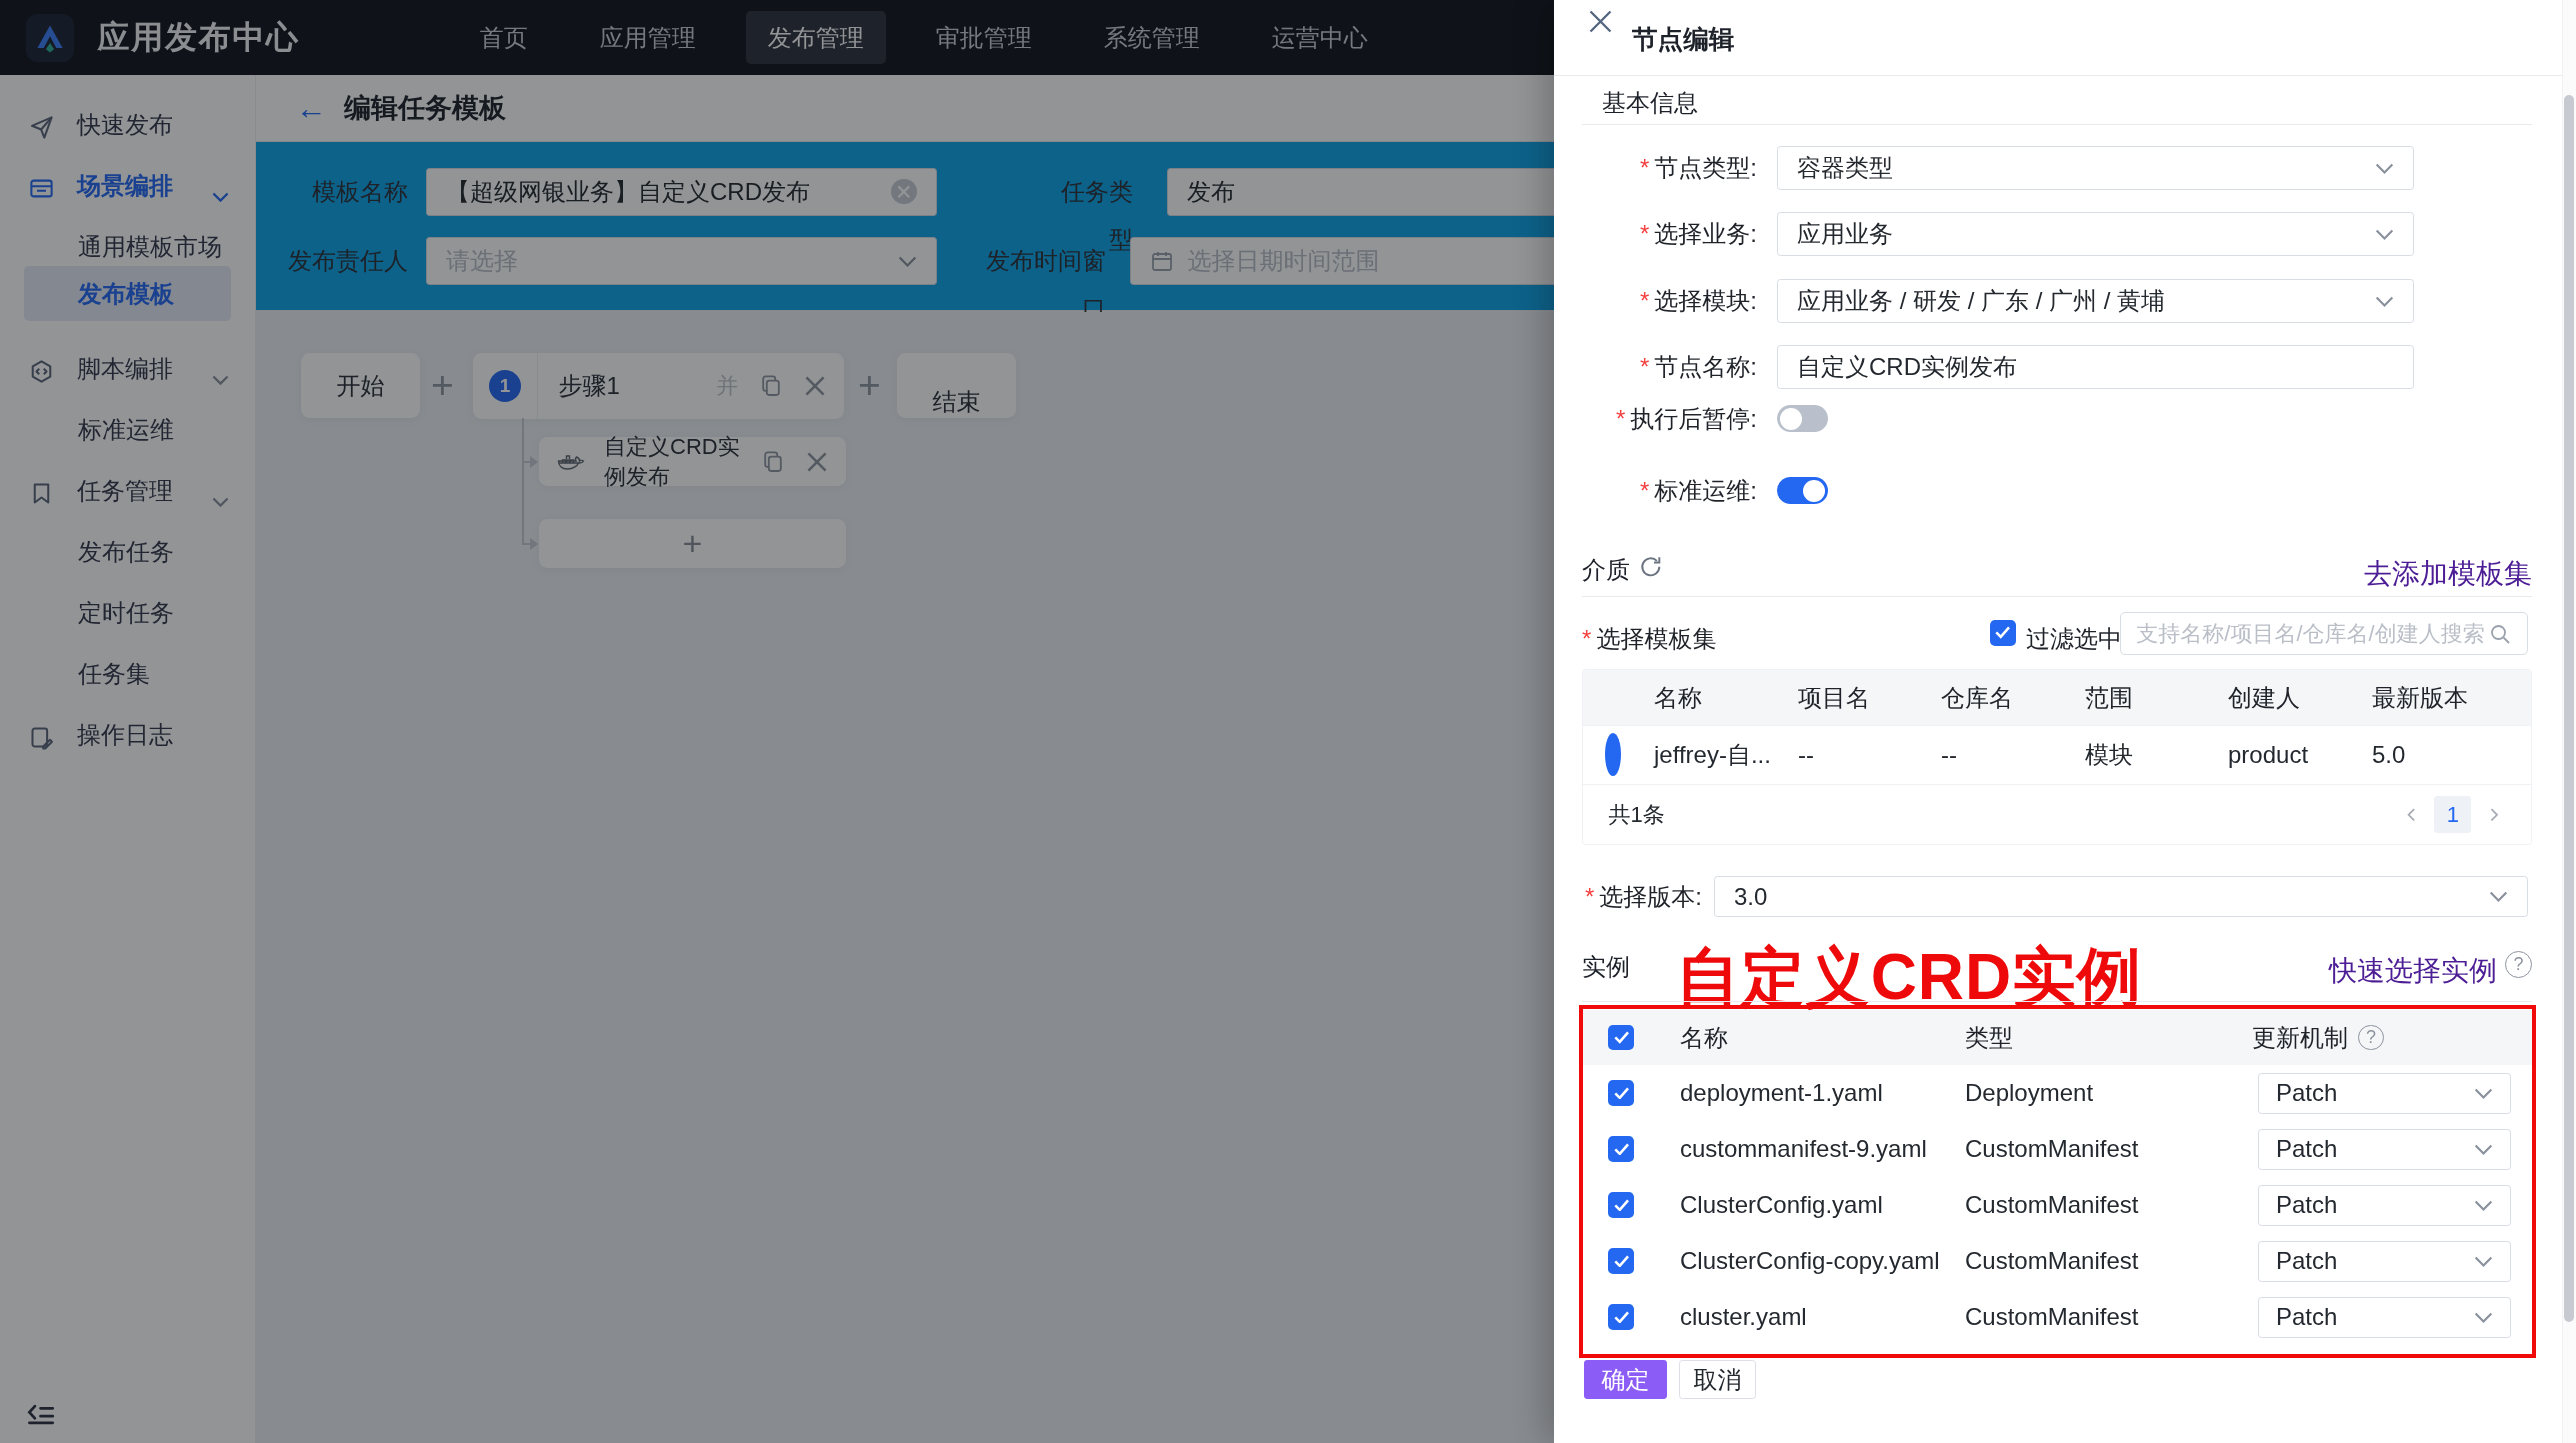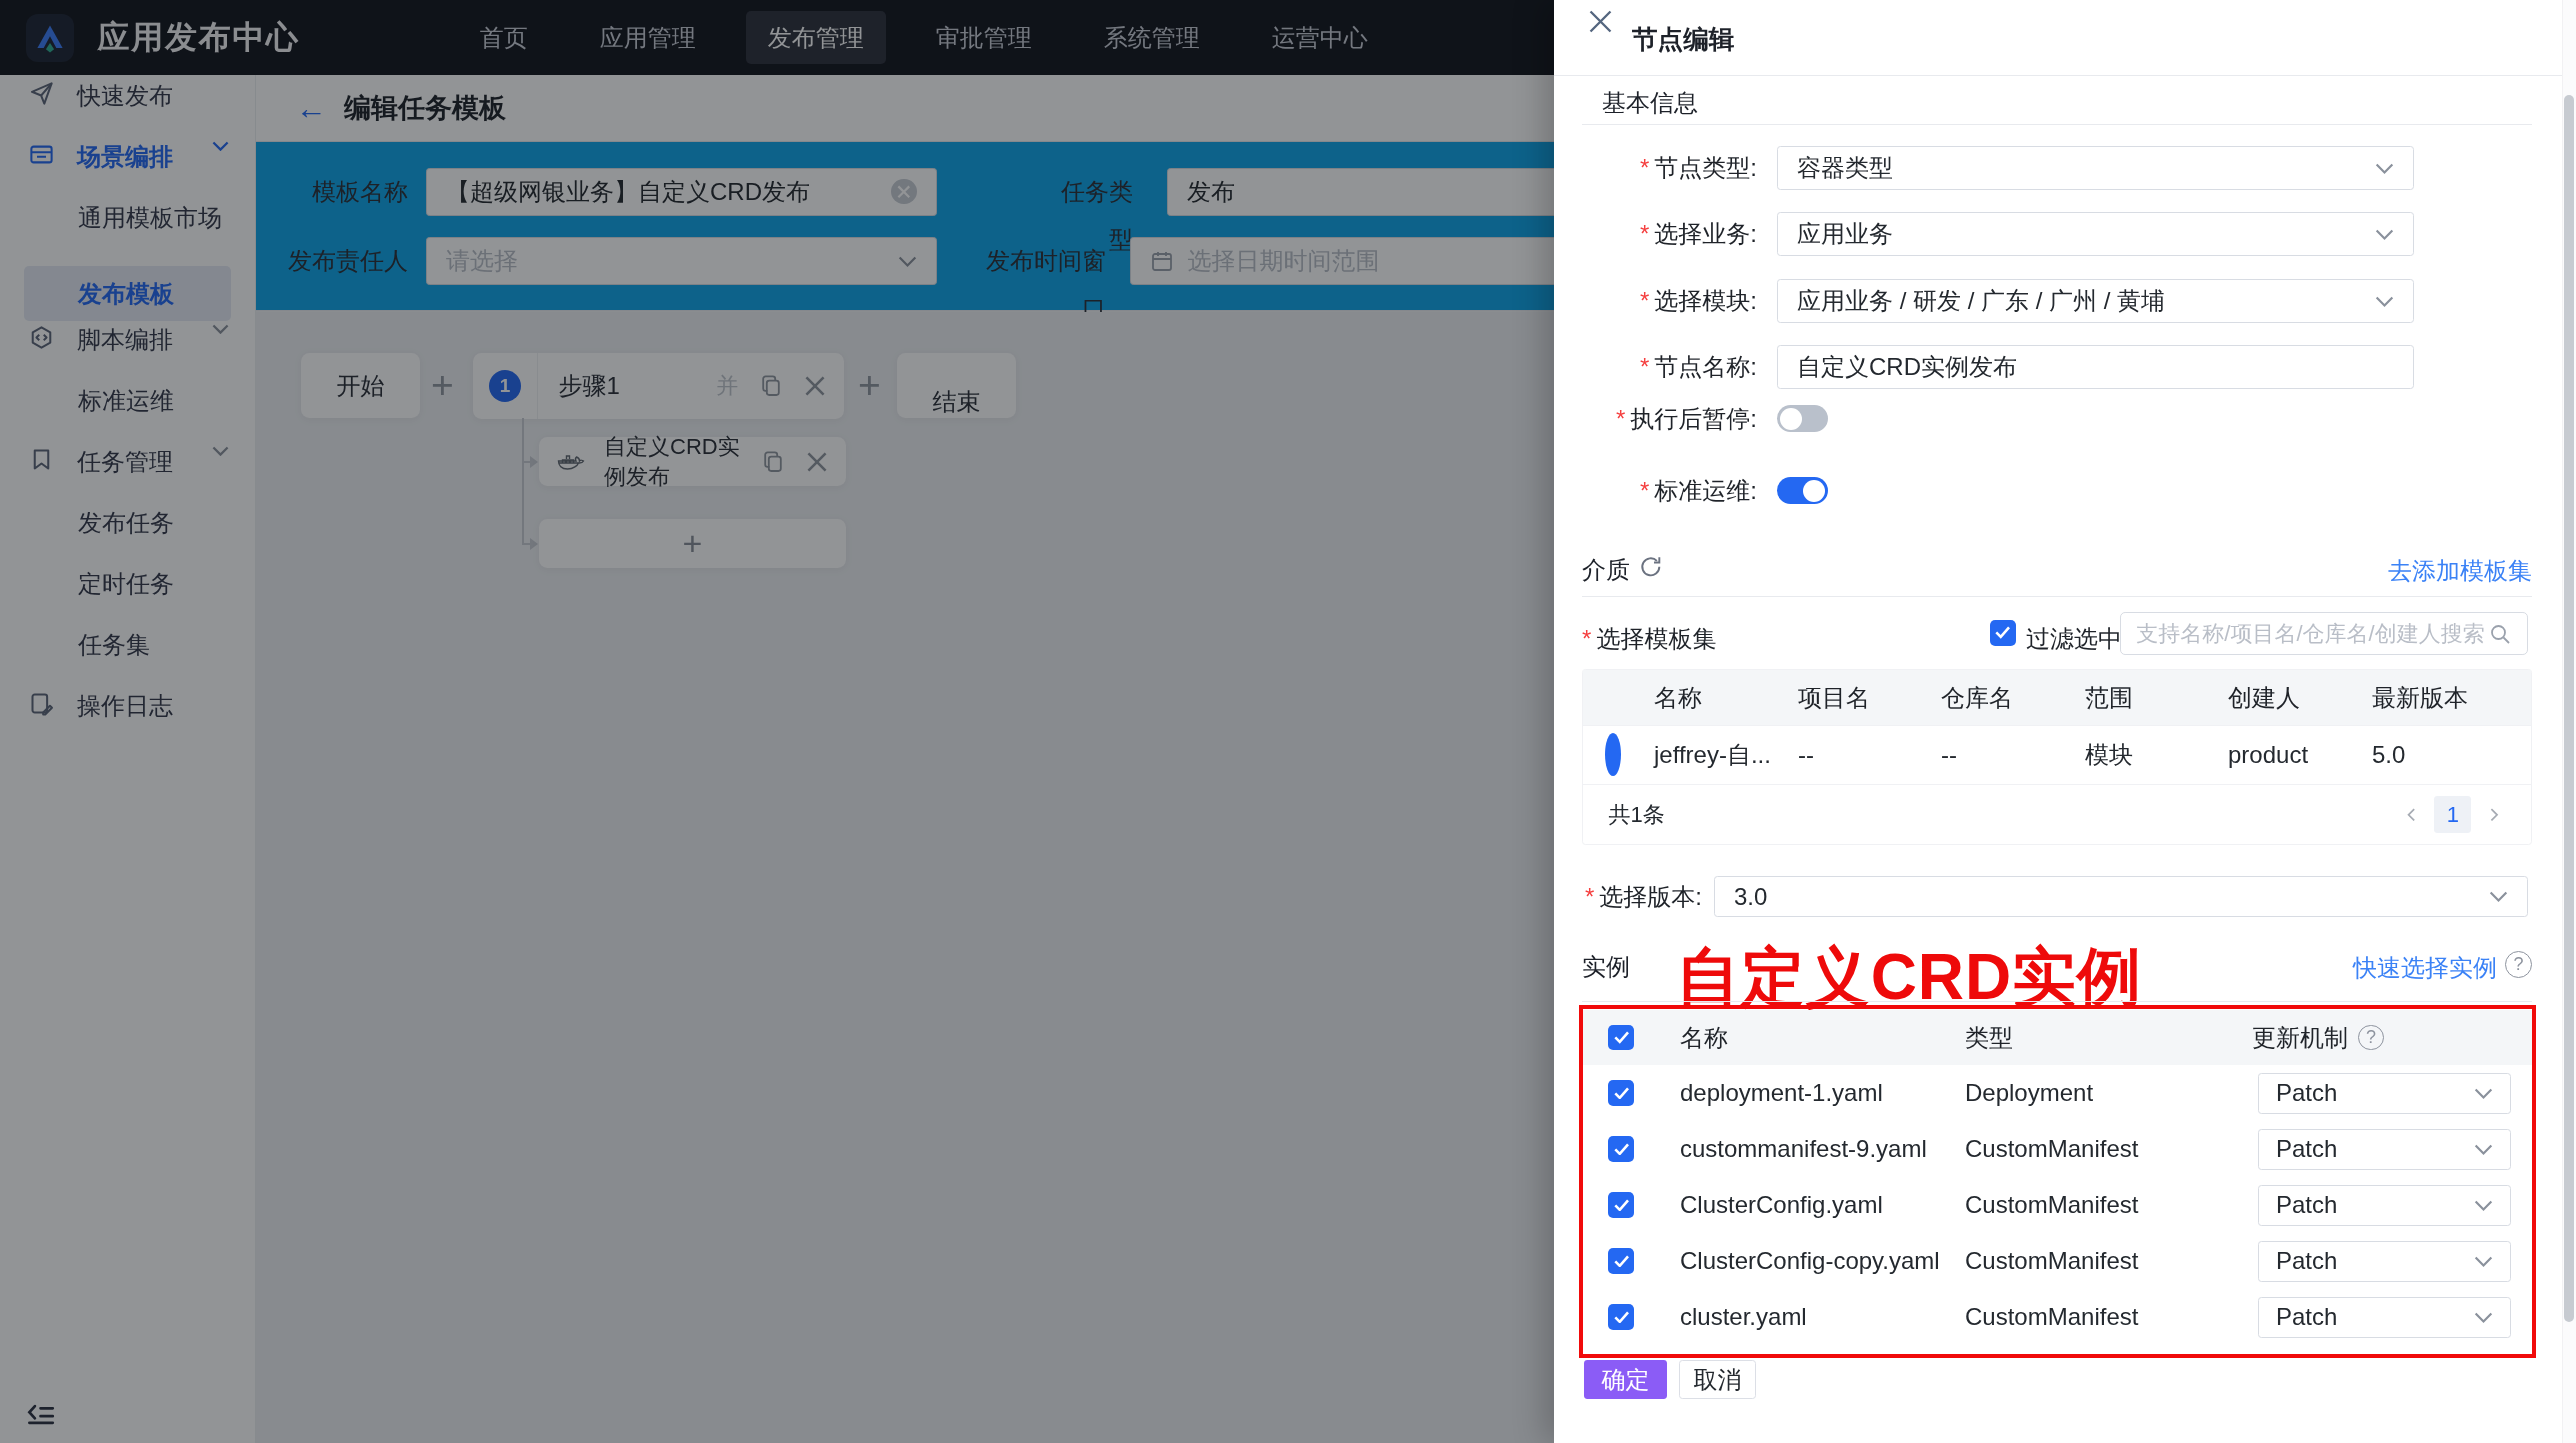--- a/index.html
+++ b/index.html
@@ -9,21 +9,21 @@
   
   .navbar { position:absolute; left:0; top:0; width:2576px; height:75px; background:#12141d; display:flex; align-items:center; z-index:1; }
   .logo { width:48px; height:48px; margin-left:25.6px; border-radius:12px; background:#1d2433; display:flex; align-items:center; justify-content:center; }
   .nav-title { margin-left:24px; font-size:32px; font-weight:700; color:#f2f3f5; letter-spacing:1.7px; }
   .nav-menu { display:flex; margin-left:158px; gap:28px; }
   .nav-item { font-size:24px; color:#c8cdd6; padding:10.2px 22px; border-radius:5.1px; cursor:pointer; }
   .nav-item.active { background:#2c303b; color:#ffffff; }
 
   
   .sidebar { position:absolute; left:0; top:75px; width:256px; bottom:0; background:#ffffff; border-right:0.9px solid #eceef1; padding-top:5.1px; z-index:1; }
-  .side-item { height:61px; display:flex; align-items:flex-start; padding-left:28px; font-size:24px; color:#33384a; cursor:pointer; }
+  .side-item { height:61px; display:flex; align-items:flex-end; padding-left:28px; font-size:24px; color:#33384a; cursor:pointer; }
   .side-item .s-icon { width:27px; height:27px; margin-right:22px; color:#5c6578; flex:0 0 auto; display:flex; }
   .side-item.parent-blue, .side-item.parent-blue .s-icon { color:#2468f2; font-weight:600; }
   .side-sub { padding-left:78px; }
   .side-chevron { margin-left:auto; margin-right:25.6px; width:17px; height:10.2px; }
   .chip-wrap { height:61px; padding:3.4px 24px; }
   .chip { height:55px; background:#e5eaf4; border-radius:5.1px; display:flex; align-items:center; padding-left:54px; font-size:24px; color:#2468f2; font-weight:600; cursor:pointer; }
   .collapse-ic { position:absolute; left:25.6px; bottom:17px; width:29px; height:25.6px; color:#2b3040; cursor:pointer; }
 
   
   .main { position:absolute; left:256px; top:75px; right:0; bottom:0; background:#f0f2f5; z-index:1; }
@@ -65,21 +65,21 @@
   .thin-div { position:absolute; left:28px; width:950px; height:0.9px; background:#e8eaee; }
   .d-label { position:absolute; left:0; width:203px; text-align:right; font-size:24px; color:#1f2329; line-height:44px; }
   .star { color:#f53f3f; margin-right:5.1px; }
   .d-ctrl { position:absolute; left:223px; width:637px; height:44px; border:0.9px solid #d8dce3; border-radius:3.4px; display:flex; align-items:center; padding:0 19px; font-size:24px; color:#24292f; background:#fff; }
   .d-ctrl input { border:none; outline:none; font:inherit; color:inherit; flex:1; min-width:0; background:transparent; }
   .d-ctrl .chev { margin-left:auto; }
   .switch { position:absolute; left:223px; width:51px; height:27px; border-radius:13.6px; cursor:pointer; }
   .switch .knob { position:absolute; top:2.6px; width:22px; height:22px; border-radius:50%; background:#fff; }
   .switch.off { background:#b9c0cb; } .switch.off .knob { left:2.6px; }
   .switch.on { background:#2468f2; } .switch.on .knob { right:2.6px; }
-  .blue-link { color:#3b82f6; cursor:pointer; font-size:24px; }
+  .blue-link { color:#4c1d95; cursor:pointer; font-size:28px; }
   .refresh-ic { position:absolute; width:25.6px; height:25.6px; color:#6b7280; cursor:pointer; }
   .cbx { width:25.6px; height:25.6px; background:#2468f2; border-radius:5.1px; display:flex; align-items:center; justify-content:center; flex:0 0 auto; cursor:pointer; }
   .search-box { position:absolute; left:566px; top:612px; width:408px; height:43px; border:0.9px solid #d8dce3; border-radius:5.1px; display:flex; align-items:center; padding:0 15.3px; }
   .search-box input { border:none; outline:none; flex:1; min-width:0; font-size:22px; color:#24292f; background:transparent; }
   .search-box input::placeholder { color:#b9bec7; }
   .mag-ic { width:24px; height:24px; color:#9aa1ac; flex:0 0 auto; }
 
   .tpl-table { position:absolute; left:28px; top:669px; width:950px; border:0.9px solid #f0f1f4; border-radius:3.4px; background:#fff; }
   .t-head { display:grid; grid-template-columns:71px 144px 143px 144px 143px 144px 1fr; height:55px; background:#f4f6f8; align-items:center; font-size:24px; color:#1f2329; font-weight:500; }
   .t-row { display:grid; grid-template-columns:71px 144px 143px 144px 143px 144px 1fr; height:59px; align-items:center; font-size:24px; color:#24292f; border-top:0.9px solid #f0f1f4; }

